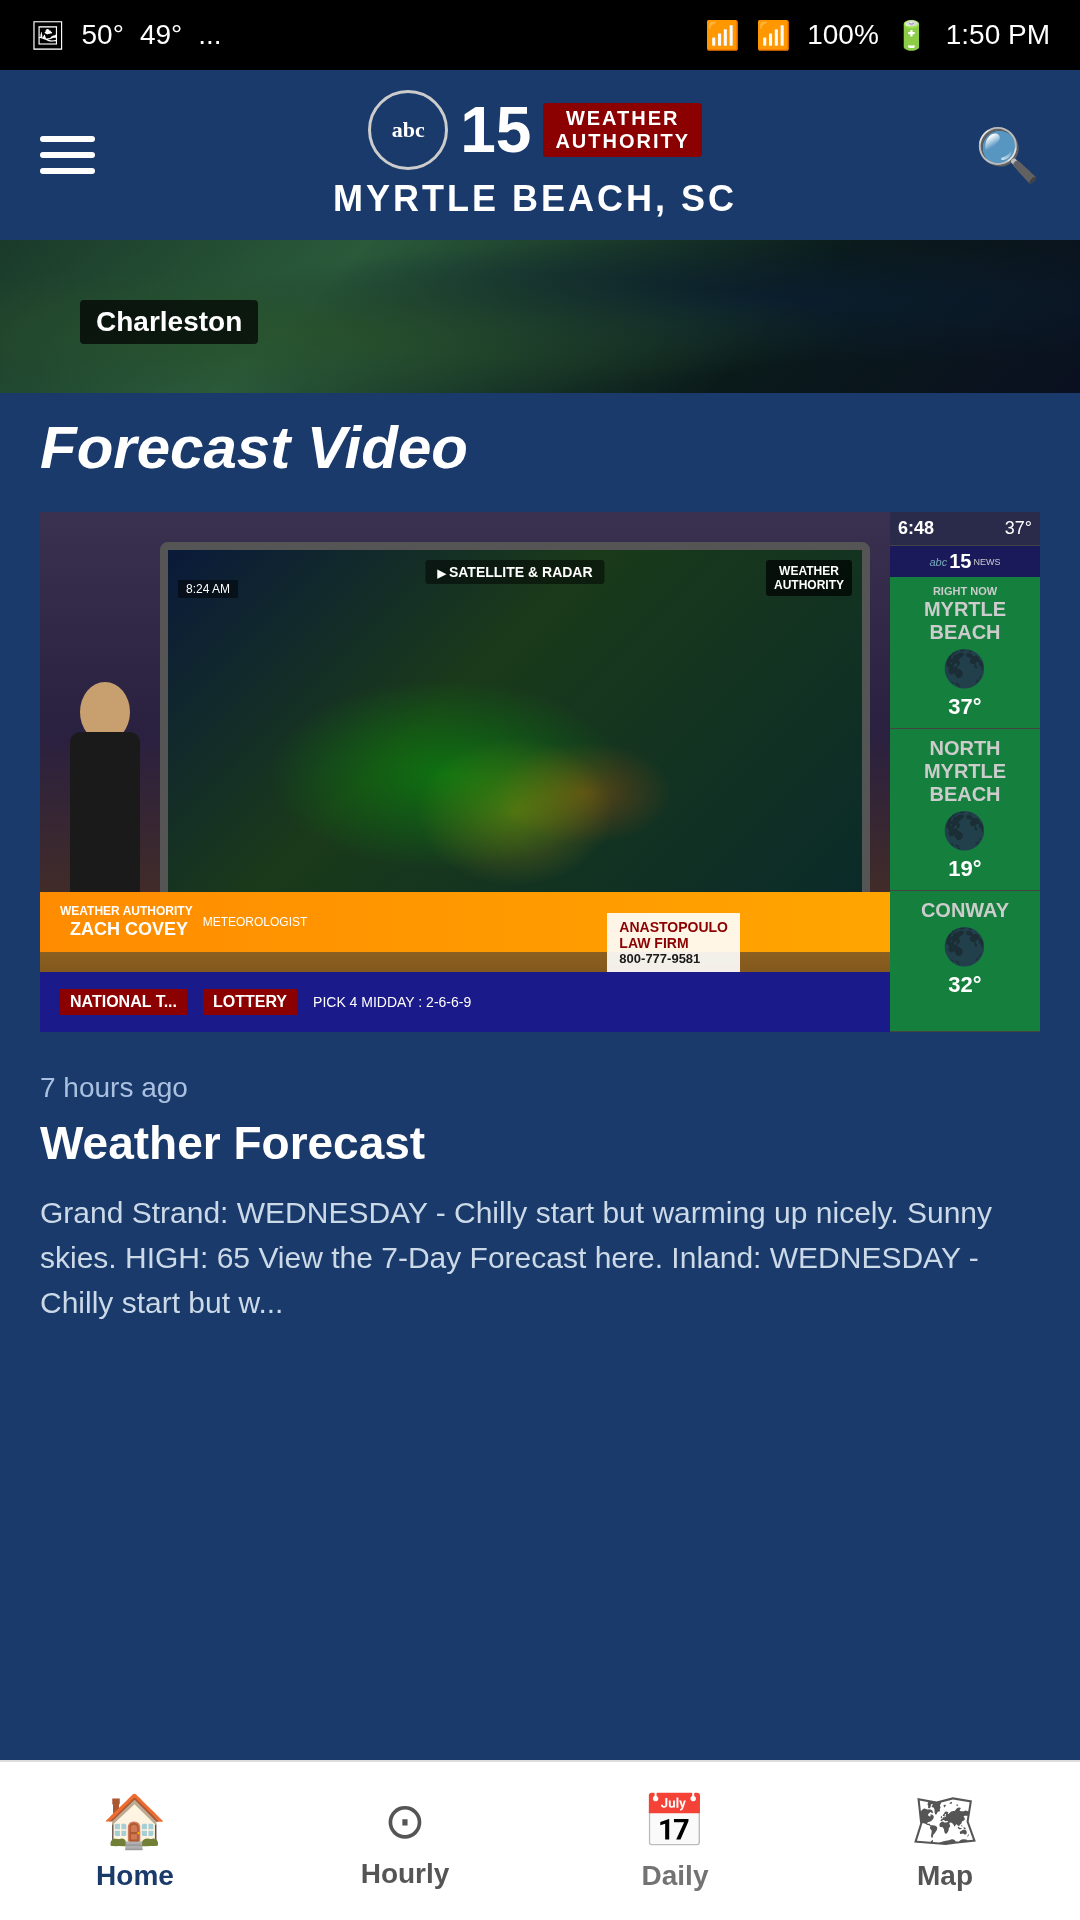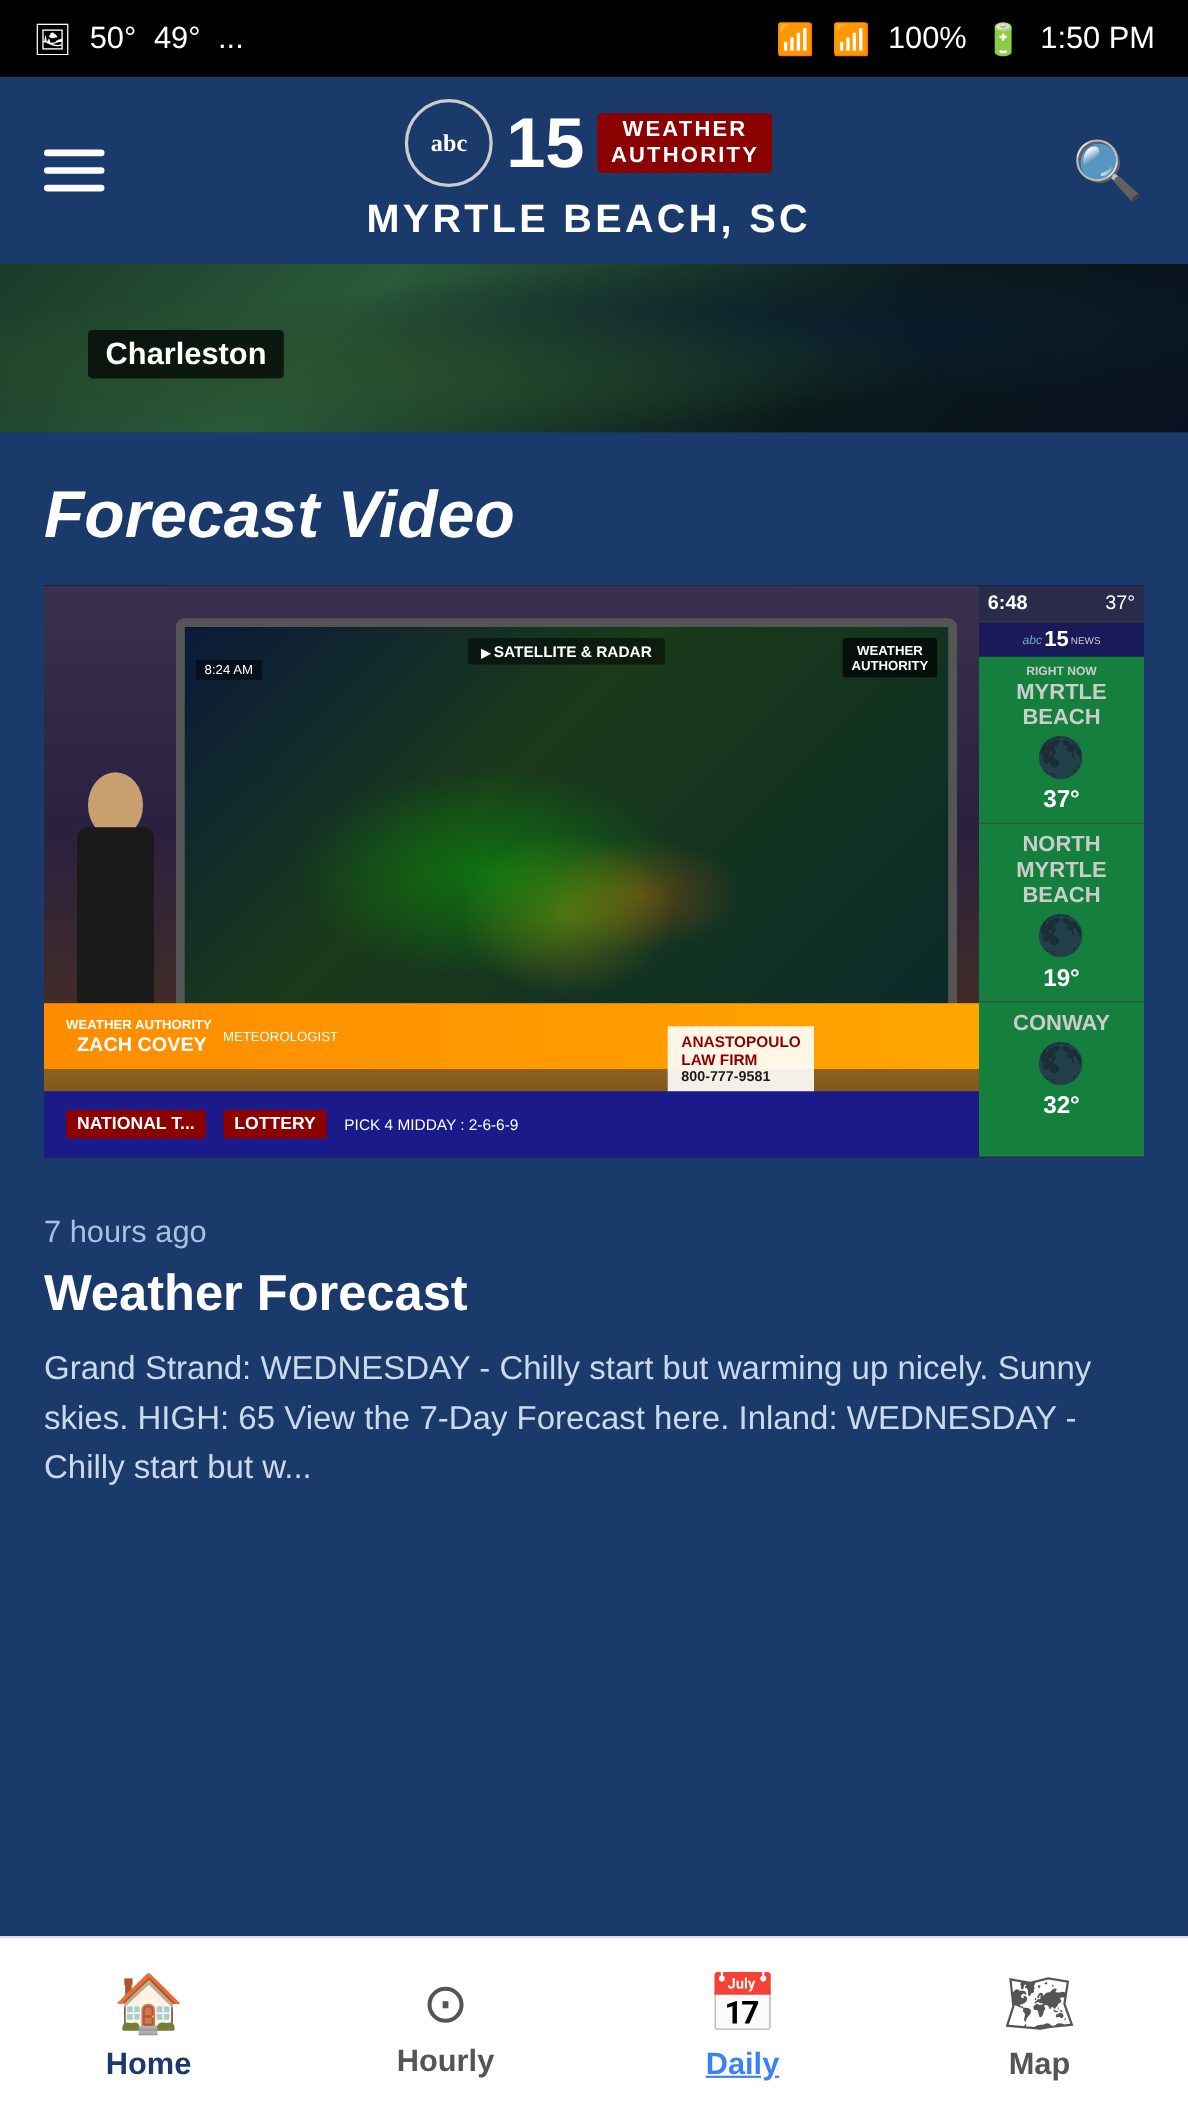--- a/index.html
+++ b/index.html
@@ -130,21 +130,21 @@
       color: #fff;
       padding: 6px 16px;
       border-radius: 4px;
       font-size: 28px;
       font-weight: bold;
     }
 
     
     .forecast-section {
       background: #1a3a6b;
-      padding: 40px 40px 0;
+      padding: 20px 40px 0;
     }
     .forecast-title {
       font-size: 60px;
       font-weight: bold;
       color: #fff;
       margin-bottom: 30px;
       font-style: italic;
     }
 
     
@@ -385,21 +385,21 @@
       background: rgba(255,255,255,0.9);
       padding: 6px 12px;
       font-size: 16px;
       font-weight: bold;
       color: #1a1a1a;
     }
 
     
     .article-section {
       background: #1a3a6b;
-      padding: 52px 40px 30px;
+      padding: 40px 40px 30px;
       clear: both;
     }
     .article-time {
       color: #aac0e0;
       font-size: 28px;
       margin-bottom: 12px;
     }
     .article-title {
       color: #fff;
       font-size: 46px;
@@ -585,19 +585,19 @@
   <div class="nav-item active">
     <span class="nav-icon">🏠</span>
     <span class="nav-label">Home</span>
   </div>
   <div class="nav-item">
     <span class="nav-icon" style="font-size:50px;color:#555;">⊙</span>
     <span class="nav-label" style="color:#555;">Hourly</span>
   </div>
   <div class="nav-item">
     <span class="nav-icon" style="color:#555;">📅</span>
-    <span class="nav-label" style="color:#3b82f6;text-decoration:underline;">Daily</span>
+    <span class="nav-label" style="color:#737373;">Daily</span>
   </div>
   <div class="nav-item">
     <span class="nav-icon" style="color:#555;">🗺</span>
     <span class="nav-label" style="color:#555;">Map</span>
   </div>
 </div>
 
 </body></html>

